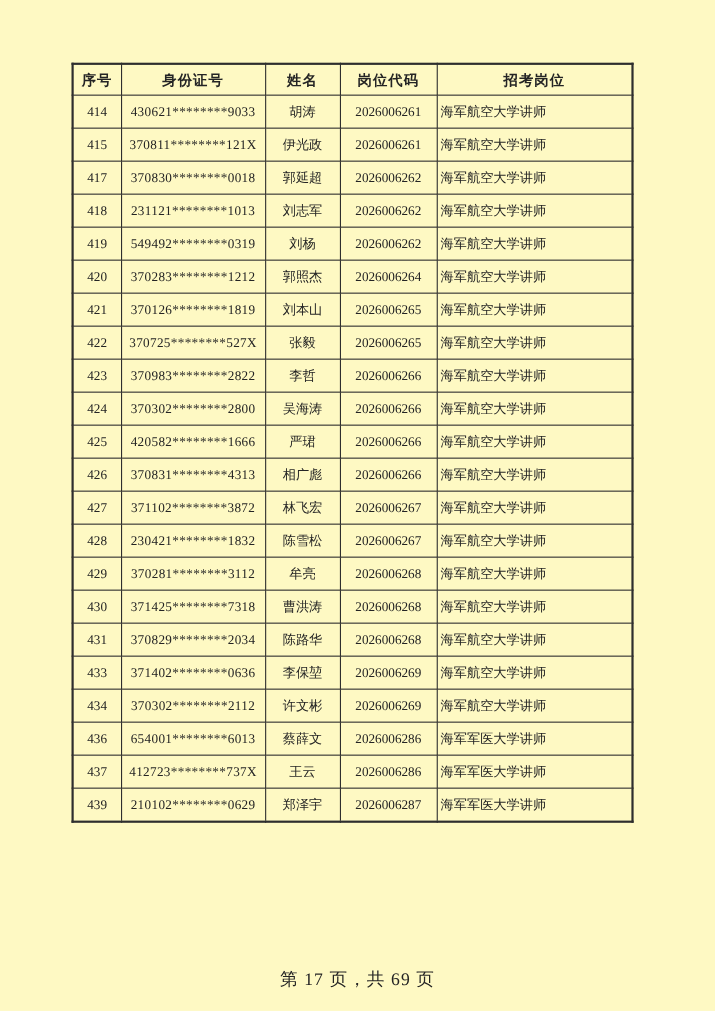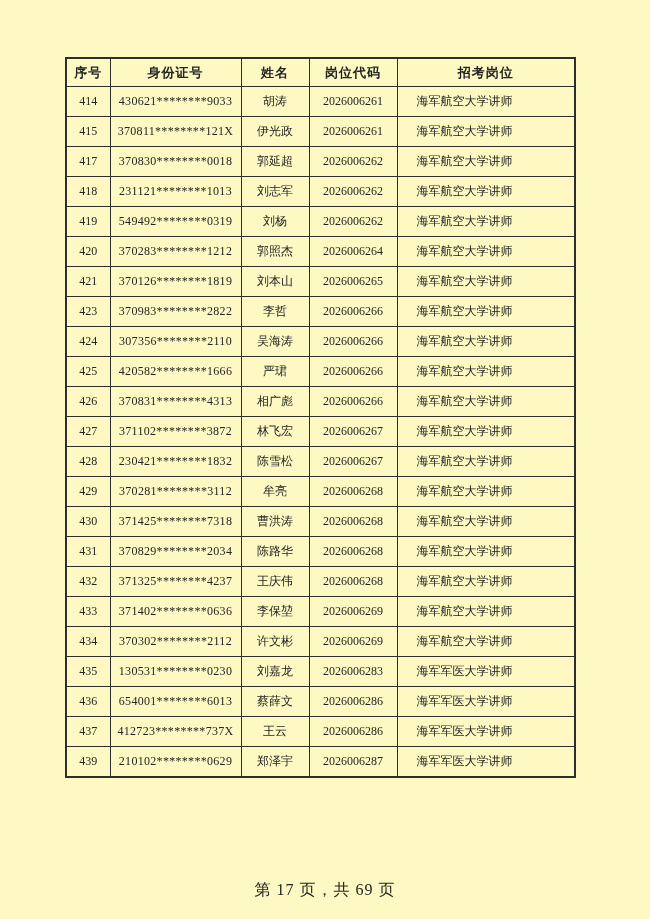--- a/index.html
+++ b/index.html
@@ -43,21 +43,21 @@
     font-weight: normal;
     text-align: center;
   }
   .w-index { width: 44px; }
   .w-id    { width: 131px; }
   .w-name  { width: 68px; }
   .w-code  { width: 88px; }
   .w-post  { width: 178px; }
   table.roster td.cell-position-title {
     text-align: left;
-    padding-left: 19px;
+    padding-left: 3px;
   }
   table.roster td.cell-id-number {
     letter-spacing: 0.3px;
   }
   .footer {
     position: absolute;
     top: 880px;
     left: 0;
     width: 650px;
     text-align: center;
@@ -132,29 +132,36 @@
           <td class="cell-position-title">海军航空大学讲师</td>
         </tr>
         <tr>
           <td class="cell-index">421</td>
           <td class="cell-id-number">370126********1819</td>
           <td class="cell-name">刘本山</td>
           <td class="cell-position-code">2026006265</td>
           <td class="cell-position-title">海军航空大学讲师</td>
         </tr>
         <tr>
+          <td class="cell-index">422</td>
+          <td class="cell-id-number">370725********527X</td>
+          <td class="cell-name">张毅</td>
+          <td class="cell-position-code">2026006265</td>
+          <td class="cell-position-title">海军航空大学讲师</td>
+        </tr>
+        <tr>
           <td class="cell-index">423</td>
           <td class="cell-id-number">370983********2822</td>
           <td class="cell-name">李哲</td>
           <td class="cell-position-code">2026006266</td>
           <td class="cell-position-title">海军航空大学讲师</td>
         </tr>
         <tr>
           <td class="cell-index">424</td>
-          <td class="cell-id-number">307356********2110</td>
+          <td class="cell-id-number">370302********2800</td>
           <td class="cell-name">吴海涛</td>
           <td class="cell-position-code">2026006266</td>
           <td class="cell-position-title">海军航空大学讲师</td>
         </tr>
         <tr>
           <td class="cell-index">425</td>
           <td class="cell-id-number">420582********1666</td>
           <td class="cell-name">严珺</td>
           <td class="cell-position-code">2026006266</td>
           <td class="cell-position-title">海军航空大学讲师</td>
@@ -195,46 +202,32 @@
           <td class="cell-position-title">海军航空大学讲师</td>
         </tr>
         <tr>
           <td class="cell-index">431</td>
           <td class="cell-id-number">370829********2034</td>
           <td class="cell-name">陈路华</td>
           <td class="cell-position-code">2026006268</td>
           <td class="cell-position-title">海军航空大学讲师</td>
         </tr>
         <tr>
-          <td class="cell-index">432</td>
-          <td class="cell-id-number">371325********4237</td>
-          <td class="cell-name">王庆伟</td>
-          <td class="cell-position-code">2026006268</td>
-          <td class="cell-position-title">海军航空大学讲师</td>
-        </tr>
-        <tr>
           <td class="cell-index">433</td>
           <td class="cell-id-number">371402********0636</td>
           <td class="cell-name">李保堃</td>
           <td class="cell-position-code">2026006269</td>
           <td class="cell-position-title">海军航空大学讲师</td>
         </tr>
         <tr>
           <td class="cell-index">434</td>
           <td class="cell-id-number">370302********2112</td>
           <td class="cell-name">许文彬</td>
           <td class="cell-position-code">2026006269</td>
           <td class="cell-position-title">海军航空大学讲师</td>
-        </tr>
-        <tr>
-          <td class="cell-index">435</td>
-          <td class="cell-id-number">130531********0230</td>
-          <td class="cell-name">刘嘉龙</td>
-          <td class="cell-position-code">2026006283</td>
-          <td class="cell-position-title">海军军医大学讲师</td>
         </tr>
         <tr>
           <td class="cell-index">436</td>
           <td class="cell-id-number">654001********6013</td>
           <td class="cell-name">蔡薛文</td>
           <td class="cell-position-code">2026006286</td>
           <td class="cell-position-title">海军军医大学讲师</td>
         </tr>
         <tr>
           <td class="cell-index">437</td>

